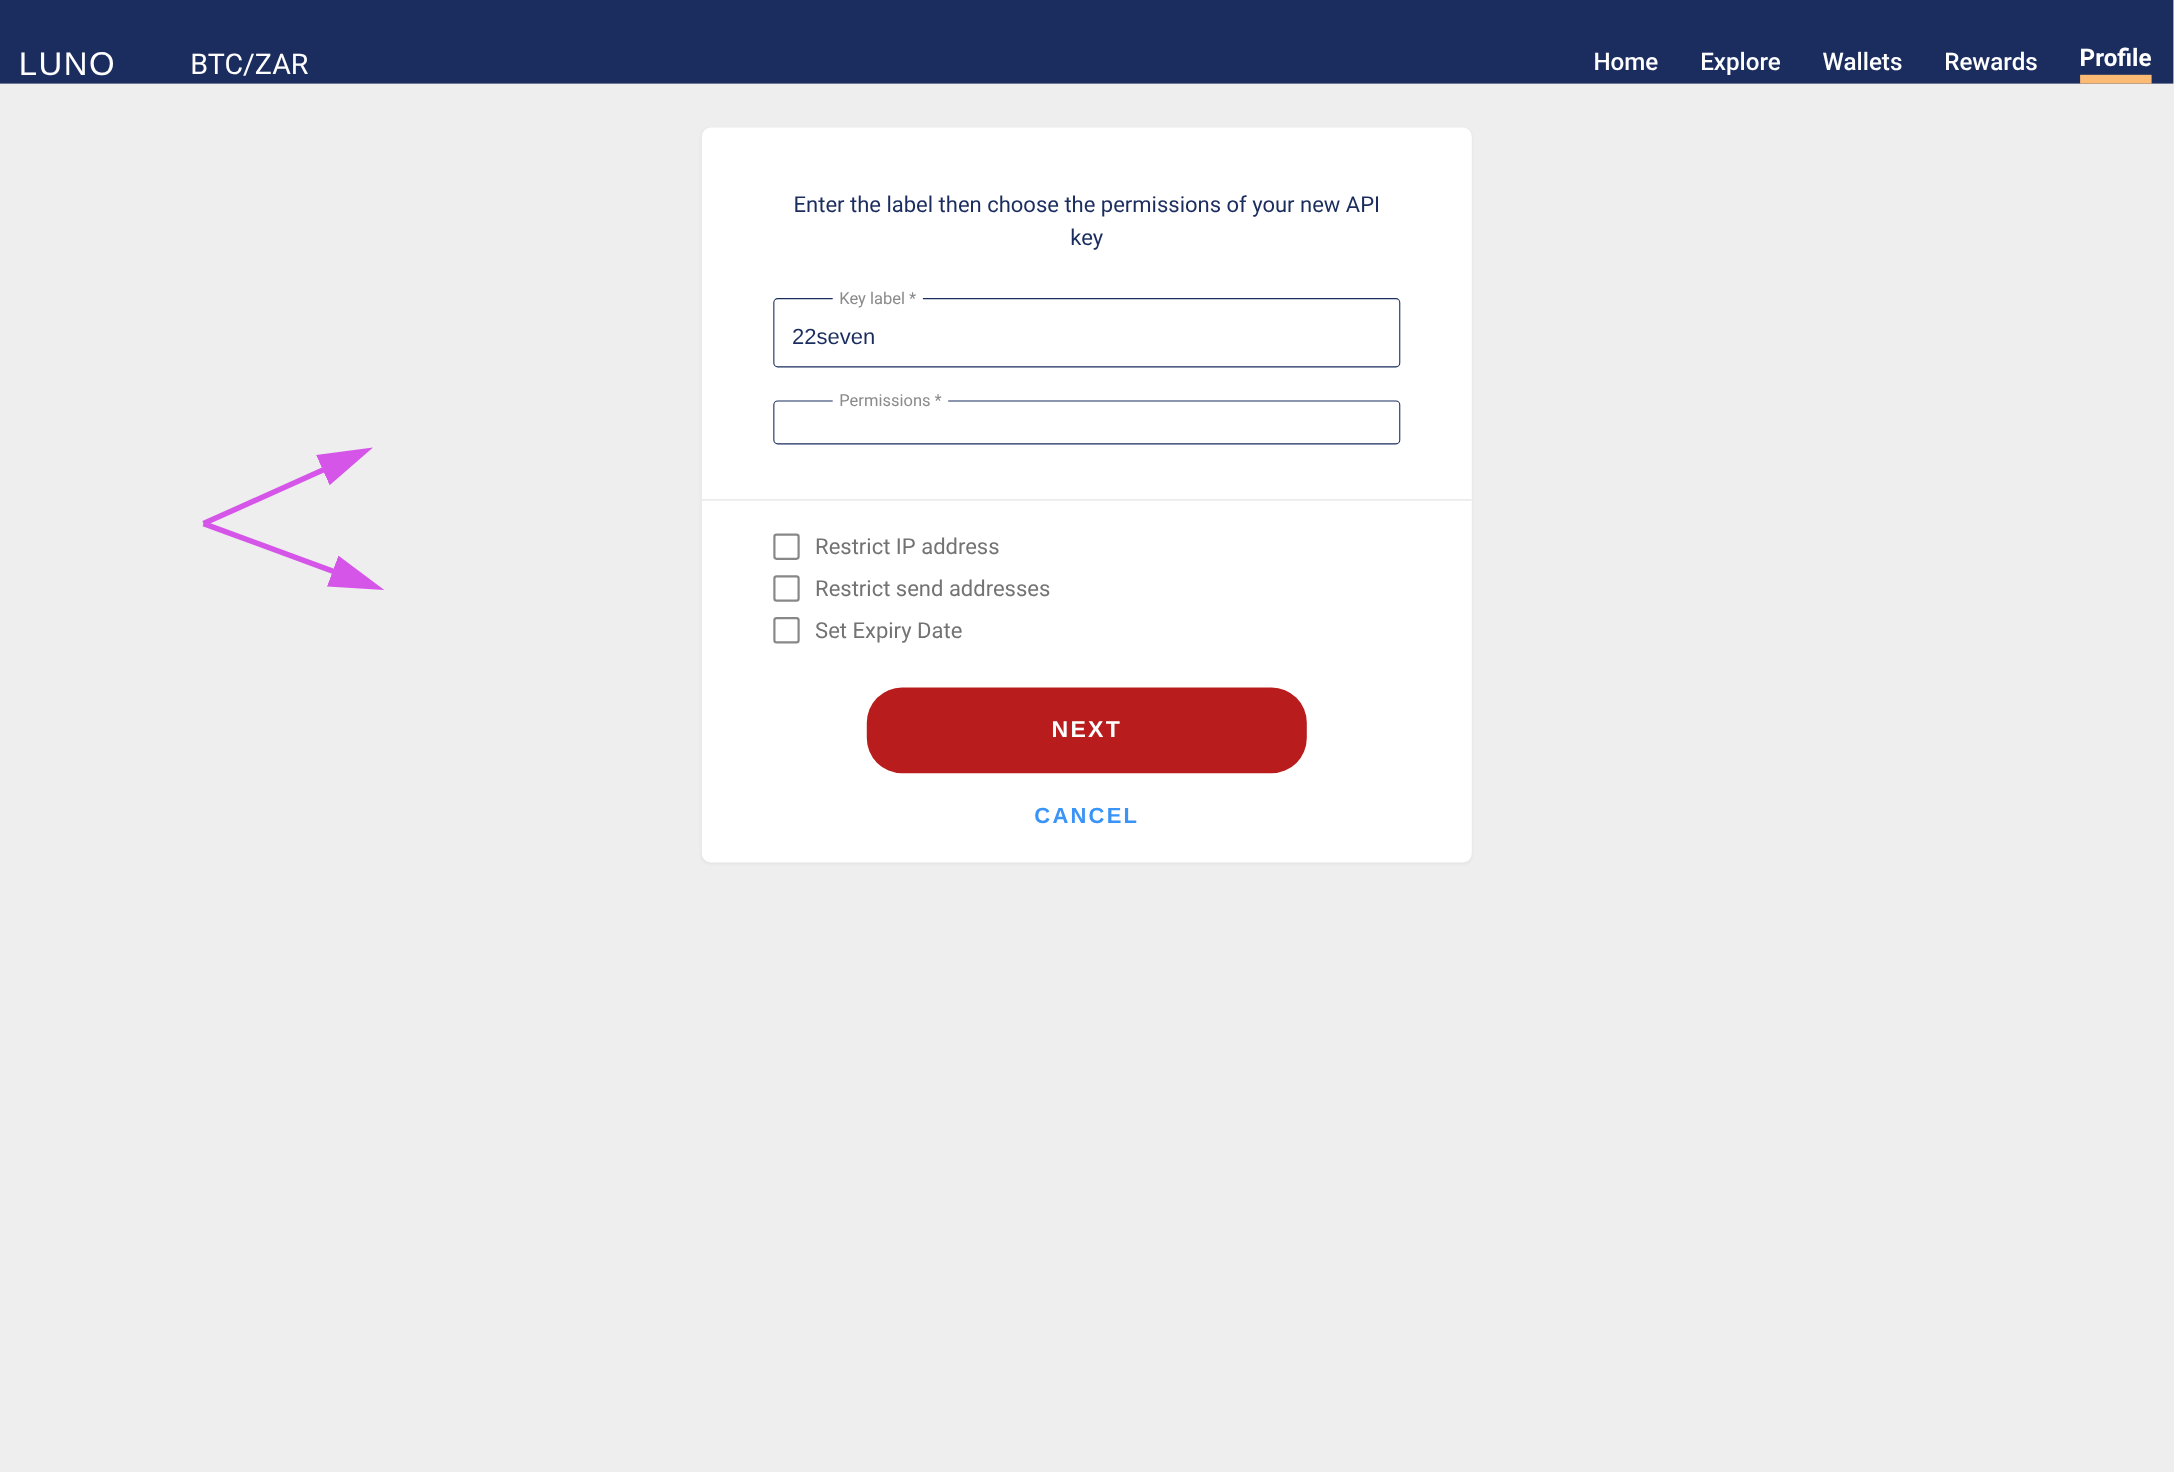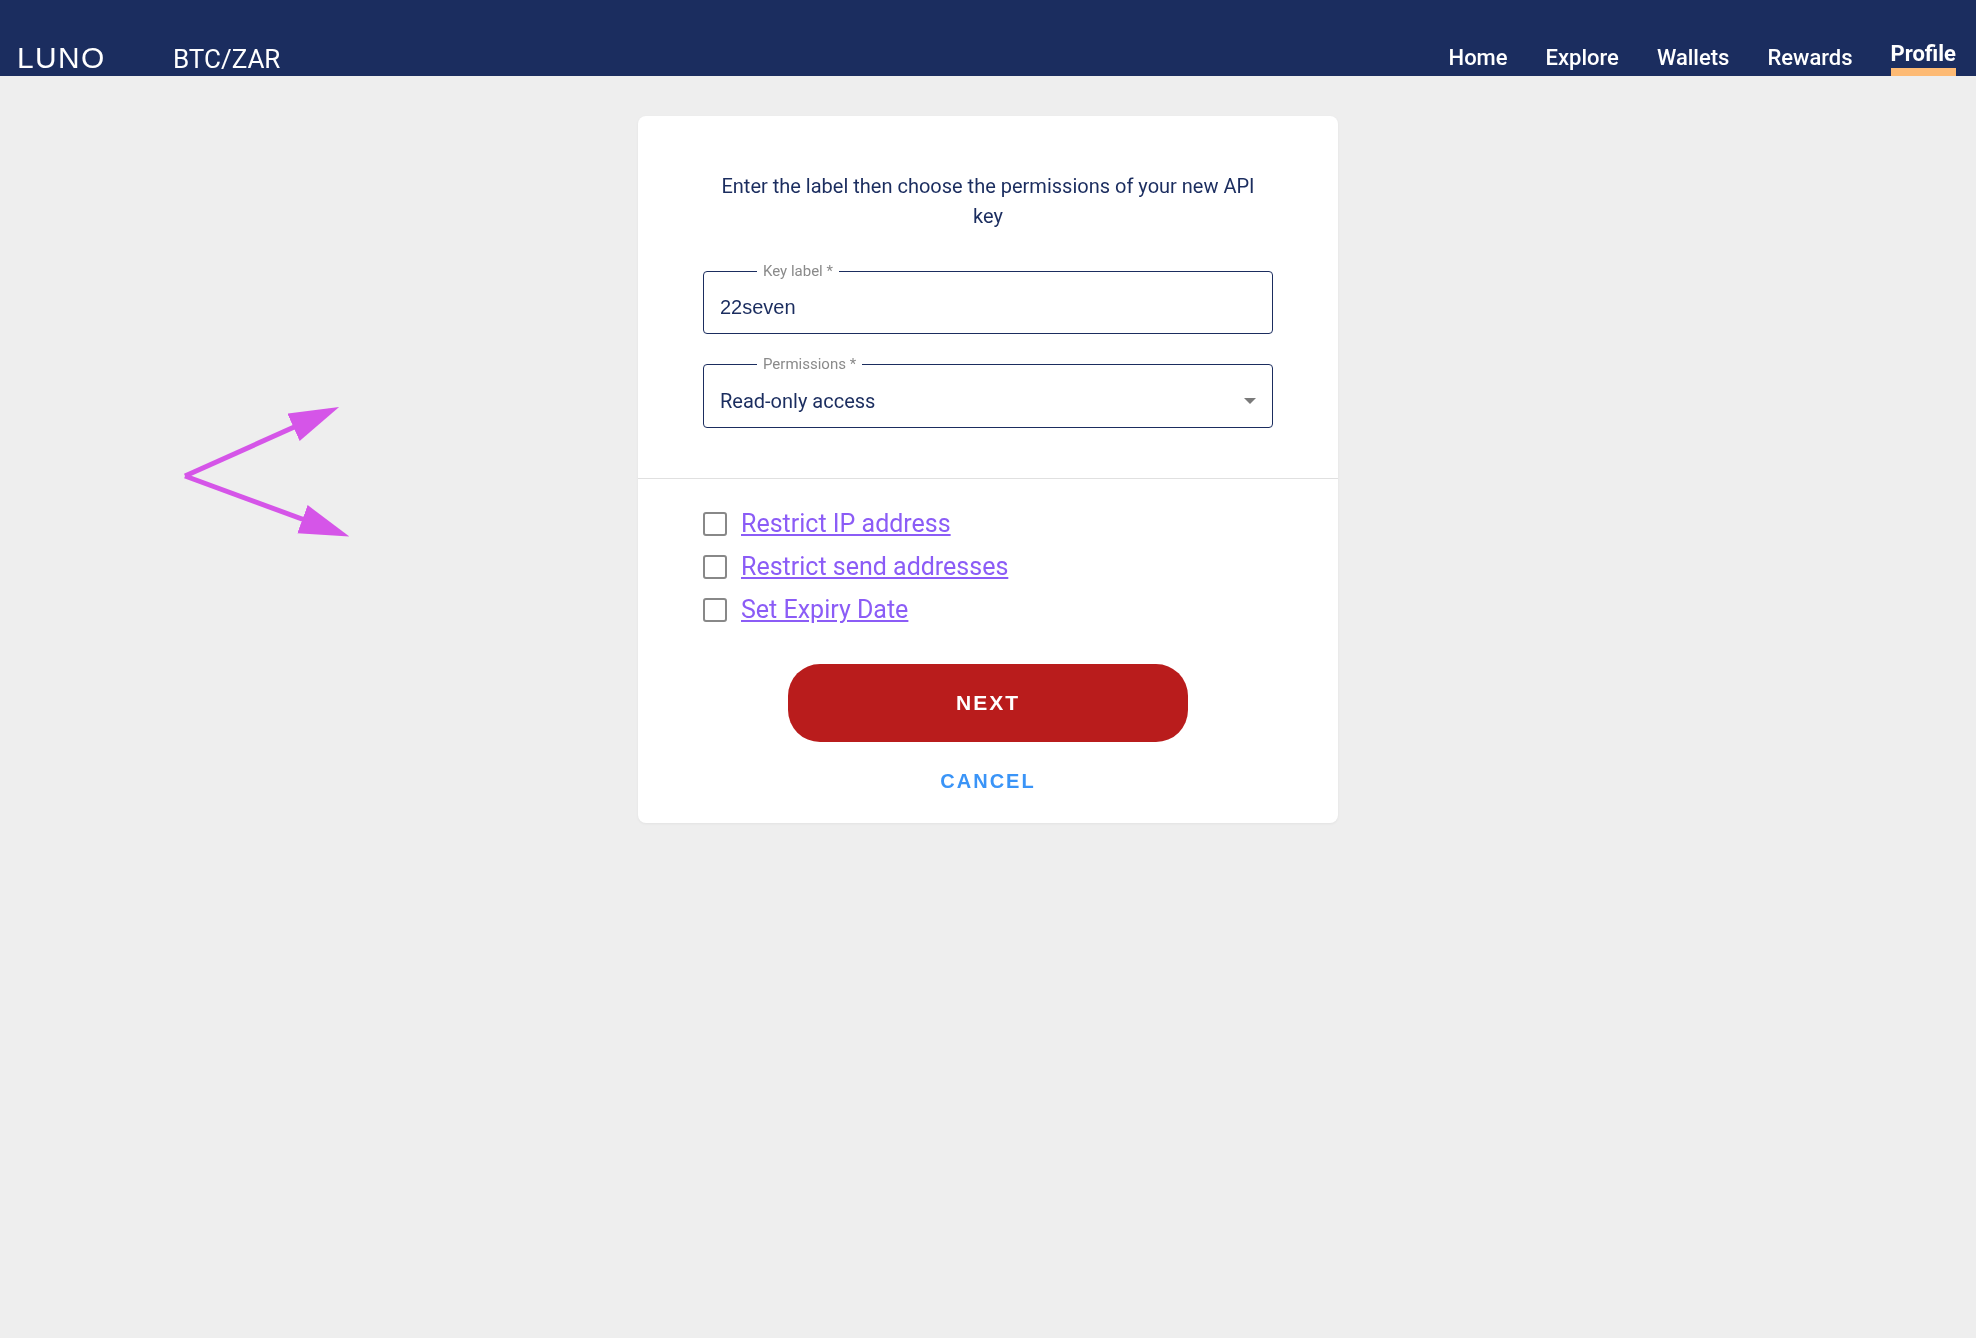--- a/index.html
+++ b/index.html
@@ -139,23 +139,22 @@
       cursor: pointer;
     }
     .checkbox {
       width: 24px;
       height: 24px;
       border: 2px solid #888888;
       border-radius: 3px;
       flex-shrink: 0;
     }
     .checkbox-label {
-      font-size: 25px;
-      color: #8b5cf6;
-      text-decoration: underline;
+      font-size: 20px;
+      color: #737373;
     }
     .button-area {
       display: flex;
       flex-direction: column;
       align-items: center;
       margin-top: 40px;
       gap: 28px;
     }
     .btn-primary {
       background-color: #b91c1c;
@@ -225,24 +224,20 @@
       <div class="field">
         <div class="field-border">
           <span class="field-label">Key label *</span>
           <input class="field-input" type="text" value="22seven" style="">
         </div>
       </div>
 
       <div class="field" style="margin-bottom:0;">
         <div class="field-border">
           <span class="field-label">Permissions *</span>
-          <div class="select-wrapper">
-            <span class="field-input">Read-only access</span>
-            <span class="dropdown-icon"></span>
-          </div>
         </div>
       </div>
     </div>
 
     <div class="divider"></div>
 
     <div class="card-bottom">
       <div class="checkbox-row">
         <div class="checkbox"></div>
         <span class="checkbox-label">Restrict IP address</span>

